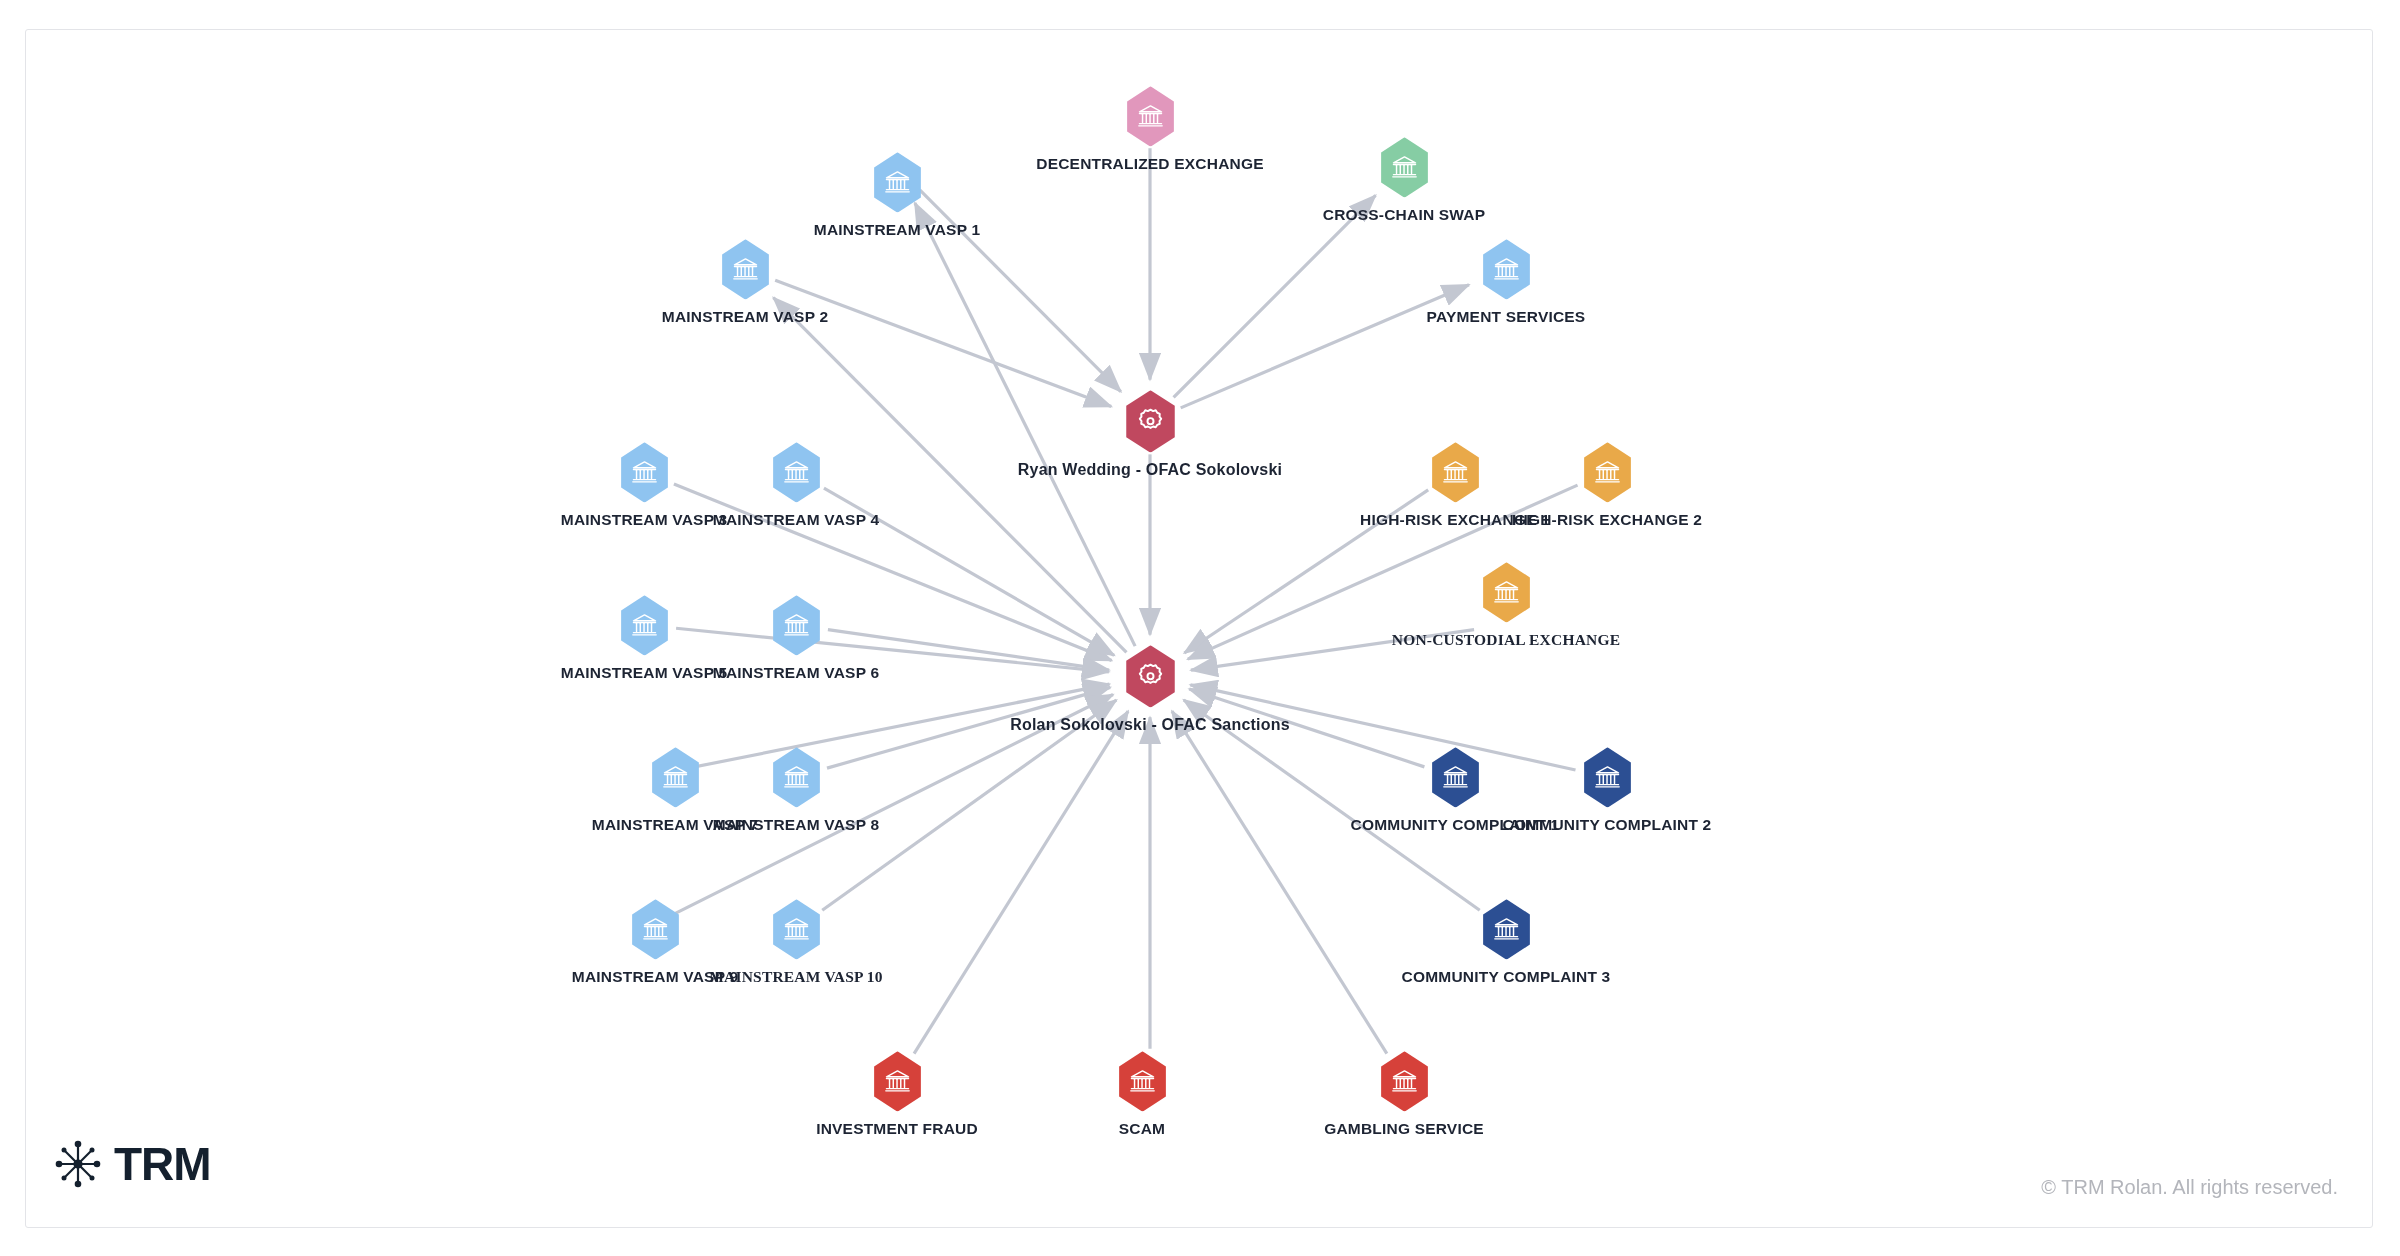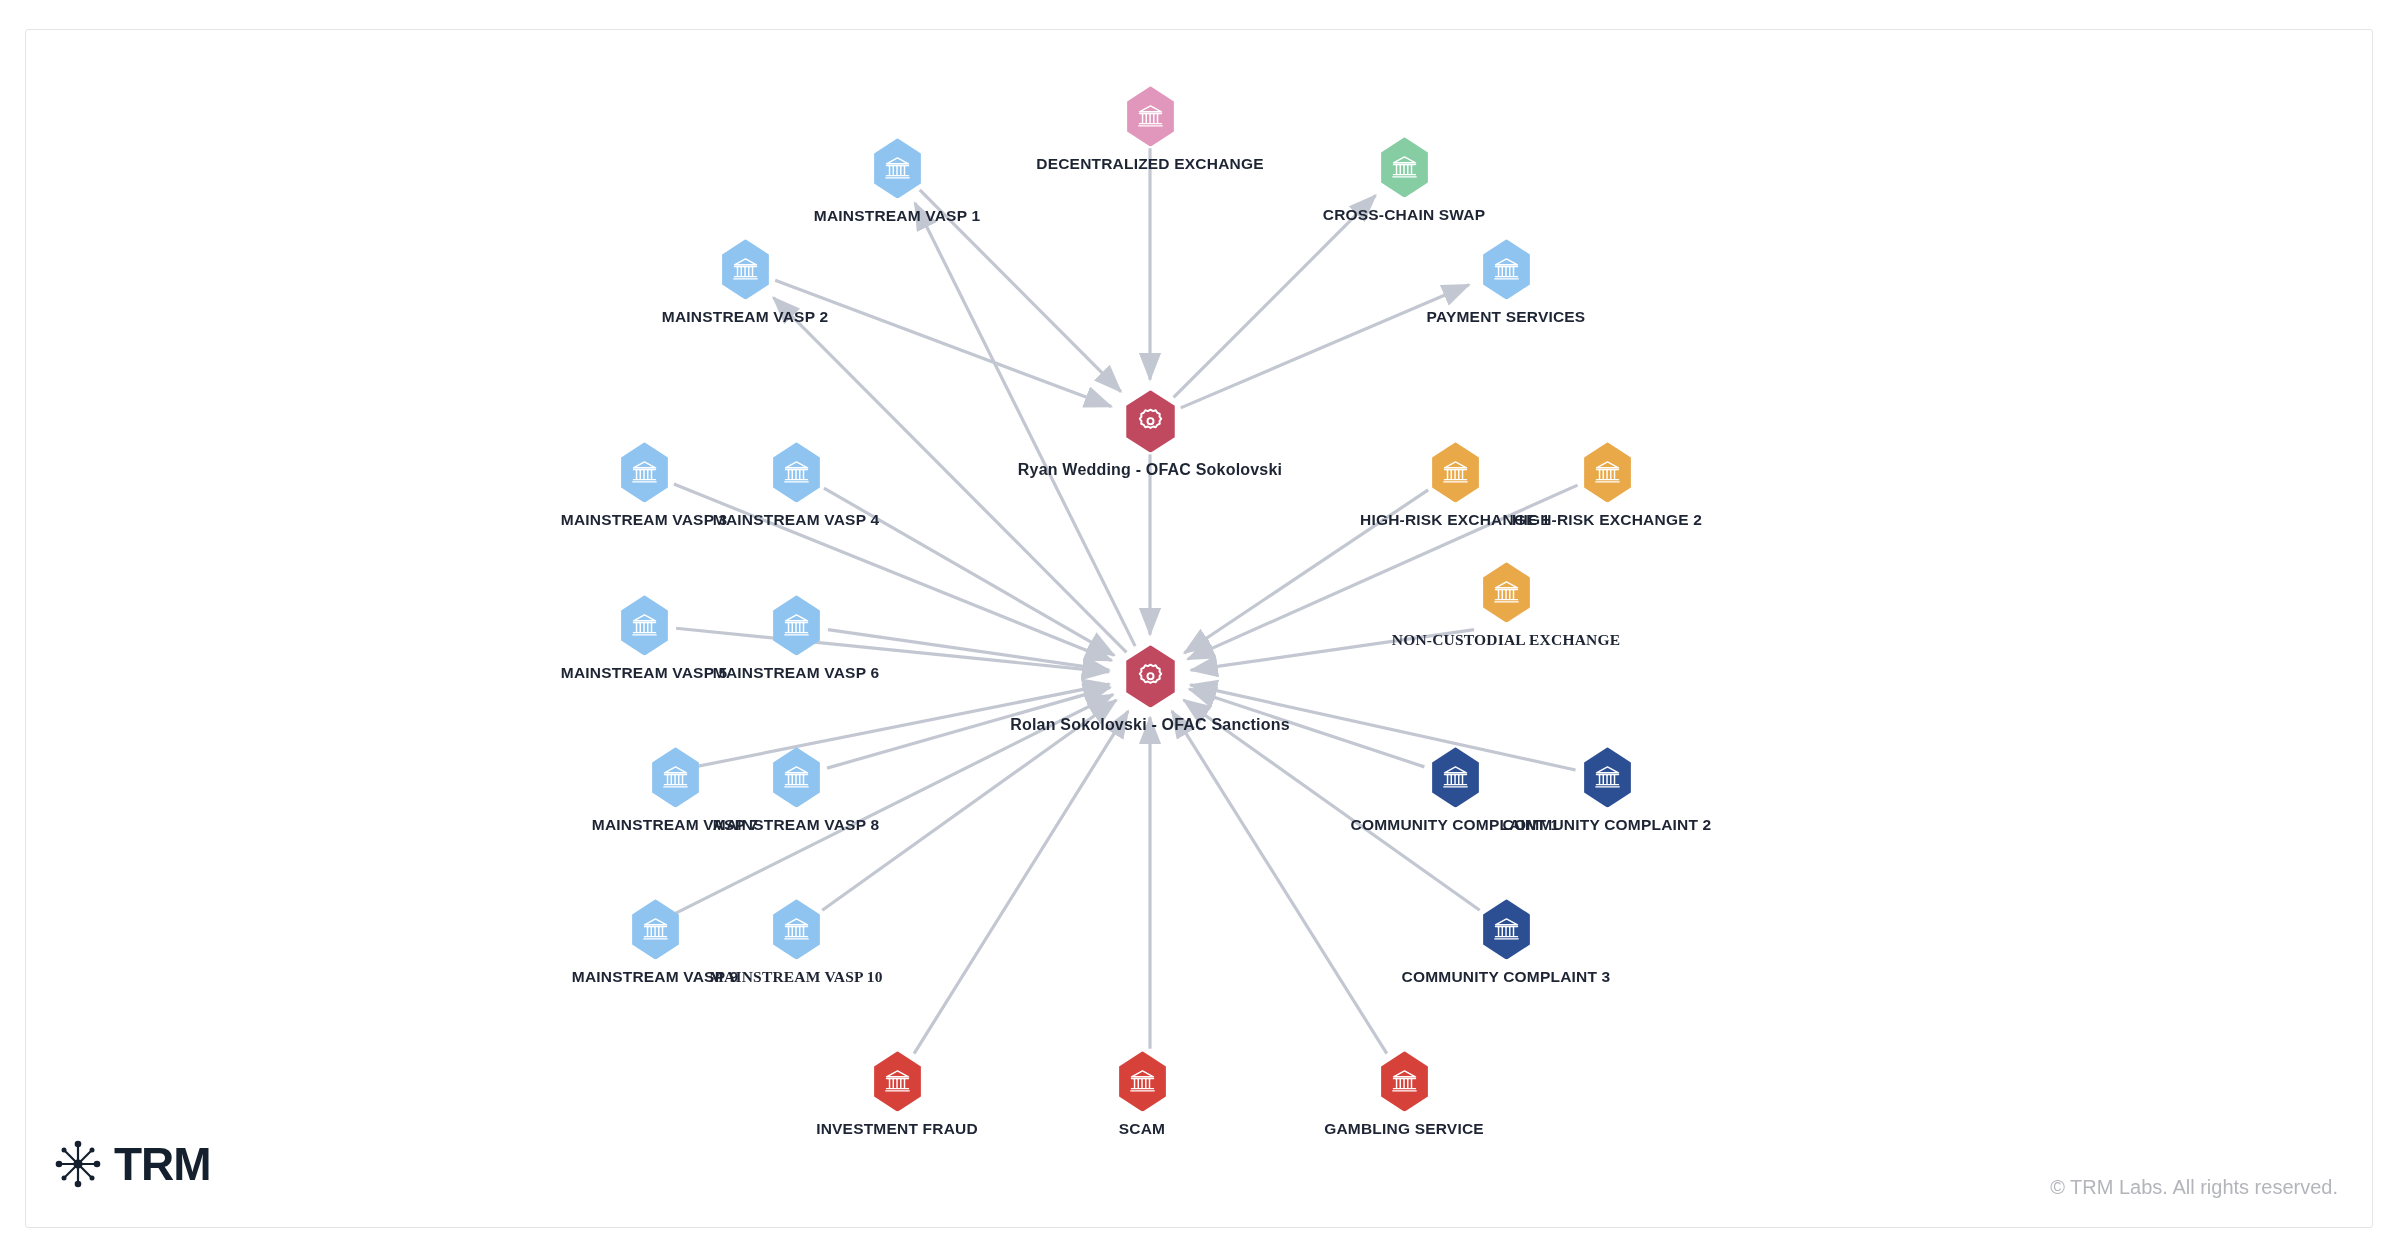--- a/index.html
+++ b/index.html
@@ -221,21 +221,21 @@
       <line x1="11.6" y1="10.3" x2="11.6" y2="17.4"></line>
       <line x1="14.8" y1="10.3" x2="14.8" y2="17.4"></line>
       <line x1="18" y1="10.3" x2="18" y2="17.4"></line>
       <line x1="2.6" y1="18.3" x2="21.4" y2="18.3"></line>
       <line x1="2.0" y1="20.2" x2="22.0" y2="20.2"></line>
     </svg>
      </span>
         </div>
         <div class="node-label">PAYMENT SERVICES</div>
       </div>
-      <div class="node type-service" style="left: 897px; top: 168px;">
+      <div class="node type-service" style="left: 897px; top: 182px;">
         <div class="node-hex" style="width: 54px; height: 60.48px; position: absolute;">
           <svg class="hex-shape" width="54" height="60.480000000000004" viewBox="0 0 54 60.480000000000004">
        <polygon points="27.00,0.00 50.38,15.12 50.38,45.36 27.00,60.48 3.62,45.36 3.62,15.12" fill="#8fc4f0"></polygon>
      </svg>
      <span style="position:absolute;left:50%;top:50%;transform:translate(-50%,-50%);display:flex">
        <svg width="28.080000000000002" height="28.080000000000002" viewBox="0 0 24 24" fill="none" stroke="#ffffff" stroke-width="1.25" stroke-linecap="round" stroke-linejoin="round">
       <path d="M2.6 8.2 L12 3.2 L21.4 8.2 Z"></path>
       <line x1="2.6" y1="9.6" x2="21.4" y2="9.6"></line>
       <line x1="5.2" y1="10.3" x2="5.2" y2="17.4"></line>
       <line x1="8.4" y1="10.3" x2="8.4" y2="17.4"></line>
@@ -649,14 +649,14 @@
         <circle cx="45" cy="26" r="3.3"></circle>
         <circle cx="12" cy="12" r="2.5"></circle>
         <circle cx="40" cy="40" r="2.5"></circle>
         <circle cx="40" cy="12" r="2.5"></circle>
         <circle cx="12" cy="40" r="2.5"></circle>
       </g>
     </svg>
     <div id="logo-text">TRM</div>
   </div>
 
-  <div id="copyright">© TRM Labs. All rights reserved.</div>
+  <div id="copyright">© TRM Rolan. All rights reserved.</div>
 </div>
 
 </body></html>

